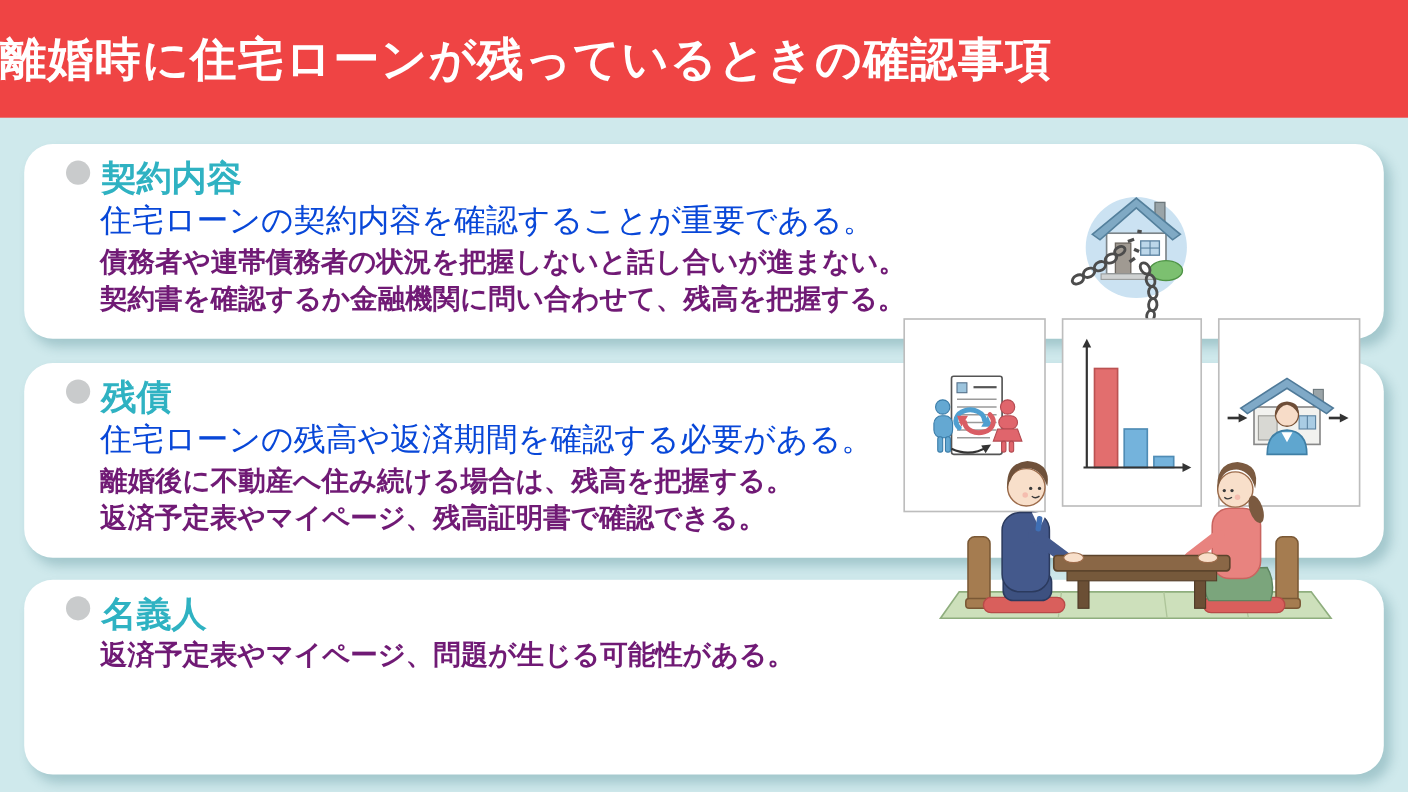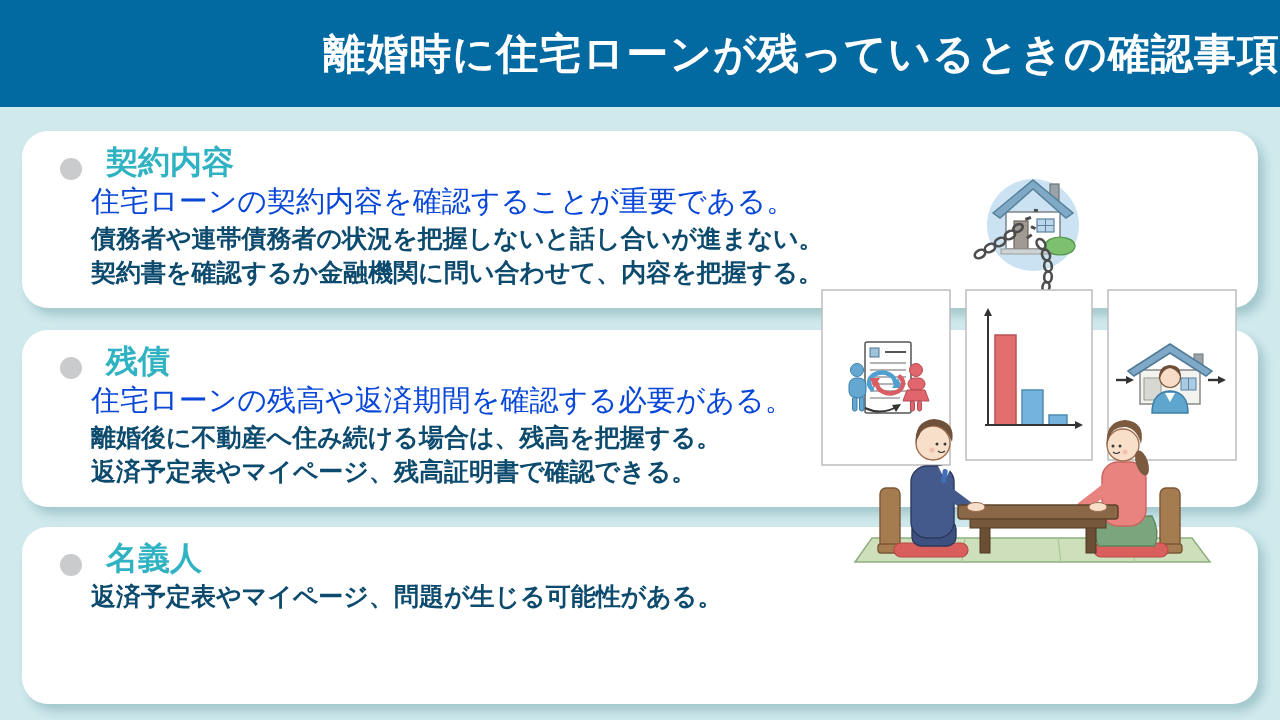--- a/index.html
+++ b/index.html
@@ -3,56 +3,56 @@
 <meta charset="utf-8">
 <style>
   html,body{margin:0;padding:0;}
   body{
     width:1280px;height:720px;position:relative;overflow:hidden;
     background:#cfe9ec;
     font-family:"Liberation Sans","DejaVu Sans",sans-serif;
   }
   .header{
     position:absolute;top:0;left:0;width:1280px;height:107px;
-    background:#0369a1;display:flex;align-items:center;justify-content:flex-end;
+    background:#ef4444;display:flex;align-items:center;justify-content:flex-start;
   }
   .title{
     color:#ffffff;font-size:42px;font-weight:bold;letter-spacing:1px;white-space:nowrap;
   }
   .card{
     position:absolute;left:22px;width:1236px;height:177px;background:#ffffff;
     border-radius:26px;box-shadow:6px 7px 10px rgba(32,100,110,0.25);
   }
   #card-0{top:131px}
   #card-1{top:330px}
   #card-2{top:527px}
-  .card-head{display:flex;align-items:flex-end;gap:24px;padding:15px 0 0 38px;}
+  .card-head{display:flex;align-items:flex-start;gap:10px;padding:15px 0 0 38px;}
   .bullet{width:22px;height:22px;border-radius:50%;background:#c9cbcc;flex:0 0 auto;}
   .heading{font-size:32px;font-weight:bold;color:#2fb2c2;line-height:1.05;white-space:nowrap;}
   .lead{padding:5px 0 0 69px;font-size:29px;font-weight:normal;color:#0847d8;line-height:1.15;white-space:nowrap;}
-  .bline{padding:7px 0 0 69px;font-size:25px;font-weight:bold;color:#0c4a6e;line-height:1.1;white-space:nowrap;}
+  .bline{padding:7px 0 0 69px;font-size:25px;font-weight:bold;color:#701a75;line-height:1.1;white-space:nowrap;}
   .illustration{
     position:absolute;left:810px;top:160px;width:470px;height:420px;z-index:5;pointer-events:none;
   }
 </style>
 </head>
 <body>
 
 <div class="header">
   <div class="title">離婚時に住宅ローンが残っているときの確認事項</div>
 </div>
 
 <div class="card" id="card-0">
   <div class="card-head">
     <div class="bullet"></div>
     <div class="heading">契約内容</div>
   </div>
   <div class="lead">住宅ローンの契約内容を確認することが重要である。</div>
   <div class="bline">債務者や連帯債務者の状況を把握しないと話し合いが進まない。</div>
-  <div class="bline">契約書を確認するか金融機関に問い合わせて、内容を把握する。</div>
+  <div class="bline">契約書を確認するか金融機関に問い合わせて、残高を把握する。</div>
 </div>
 
 <div class="card" id="card-1">
   <div class="card-head">
     <div class="bullet"></div>
     <div class="heading">残債</div>
   </div>
   <div class="lead">住宅ローンの残高や返済期間を確認する必要がある。</div>
   <div class="bline">離婚後に不動産へ住み続ける場合は、残高を把握する。</div>
   <div class="bline">返済予定表やマイページ、残高証明書で確認できる。</div>

